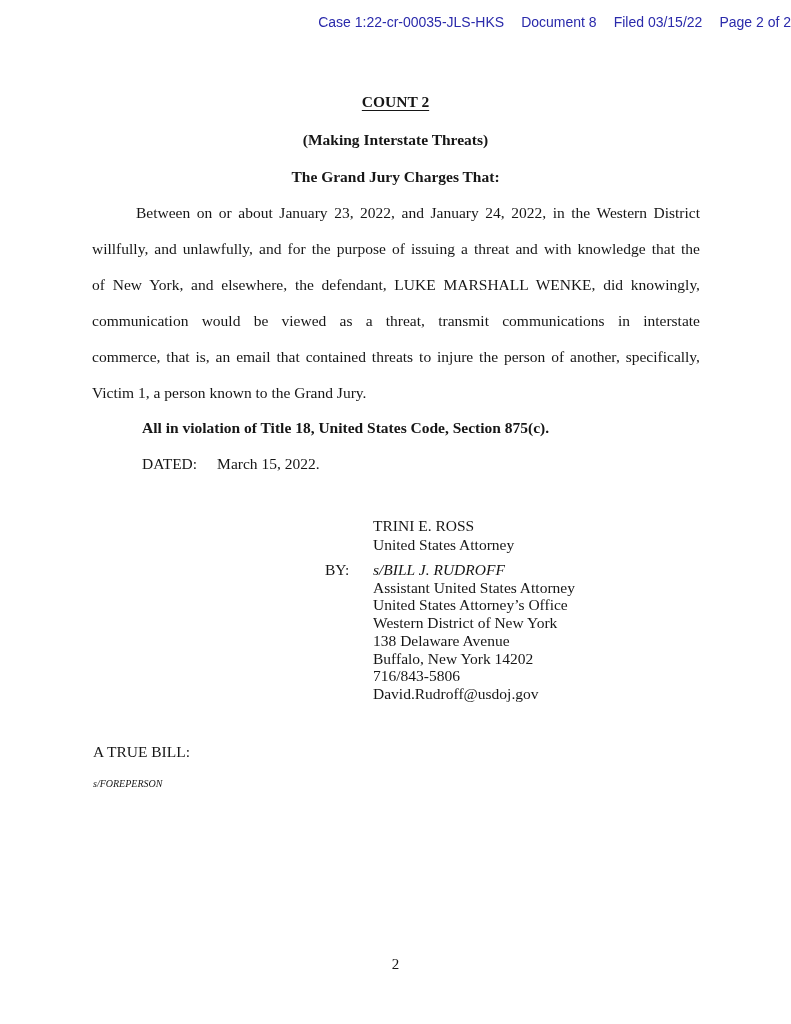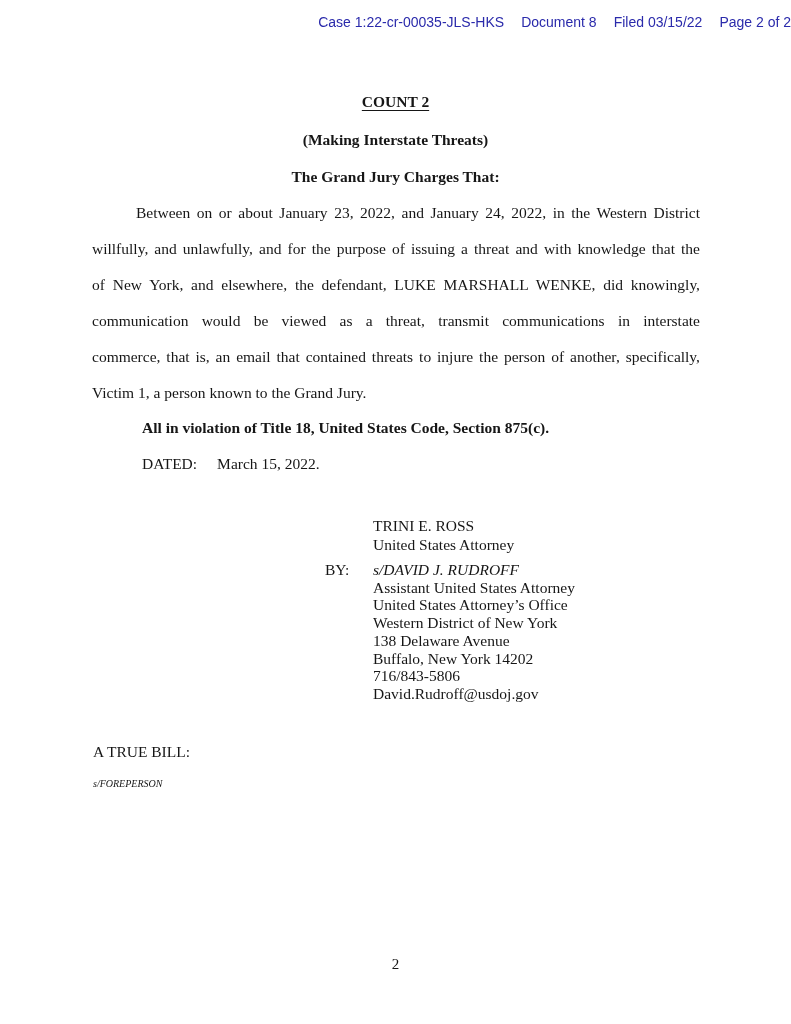--- a/index.html
+++ b/index.html
@@ -147,21 +147,21 @@
   </div>
 
   <div class="us-attorney">
     <div>TRINI E. ROSS</div>
     <div>United States Attorney</div>
   </div>
 
   <div class="by-block">
     <span class="by-label">BY:</span>
     <div class="sig-lines">
-      <div class="italic">s/DAVID J. RUDROFF</div>
+      <div class="italic">s/BILL J. RUDROFF</div>
       <div>Assistant United States Attorney</div>
       <div>United States Attorney’s Office</div>
       <div>Western District of New York</div>
       <div>138 Delaware Avenue</div>
       <div>Buffalo, New York 14202</div>
       <div>716/843-5806</div>
       <div>David.Rudroff@usdoj.gov</div>
     </div>
   </div>
 

